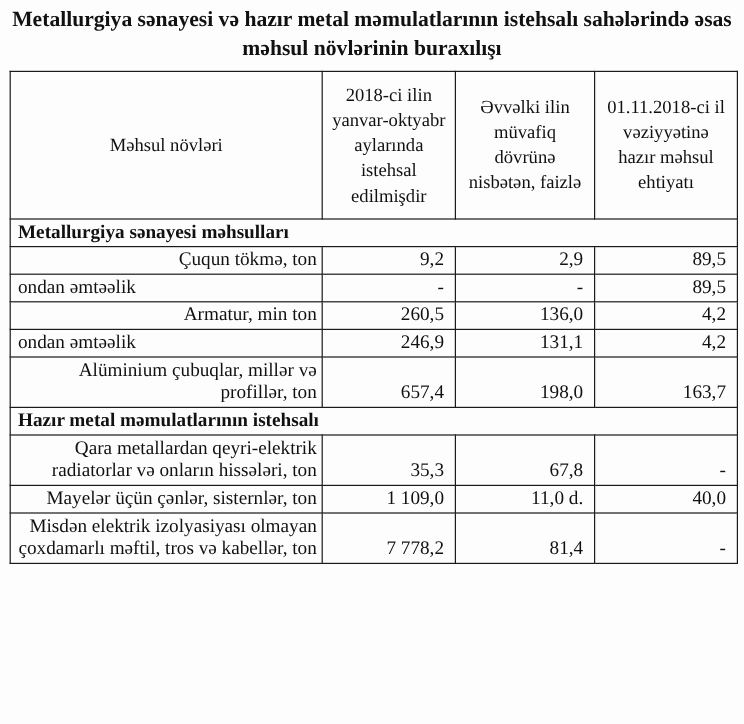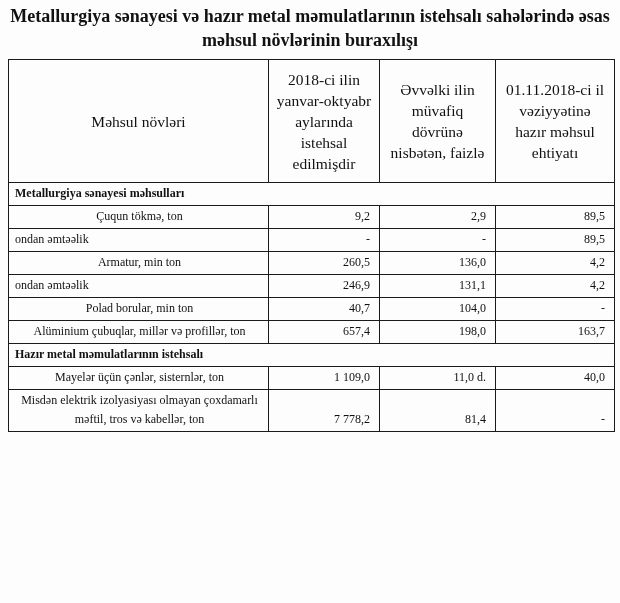--- a/index.html
+++ b/index.html
@@ -42,29 +42,29 @@
 
   .stat-table thead th {
     height: 123px;
     text-align: center;
     vertical-align: middle;
     font-size: 15.5px;
     line-height: 21px;
     padding: 2px 6px;
   }
 
-  .stat-table td { font-size: 12px; line-height: 19px; }
+  .stat-table td { font-size: 16px; line-height: 19px; }
 
   td.section {
     font-weight: bold;
     padding: 1px 6px 2px 6px;
     height: 21px;
   }
   td.prod {
-    text-align: center;
+    text-align: right;
     padding: 1px 4px 2px 6px;
     vertical-align: bottom;
     height: 21px;
   }
   td.prod.center { text-align: left; }
   td.num {
     text-align: right;
     padding: 1px 9px 2px 4px;
     vertical-align: bottom;
     height: 21px;
@@ -115,33 +115,33 @@
           <td class="num">136,0</td>
           <td class="num">4,2</td>
         </tr>
         <tr>
           <td class="prod center">ondan əmtəəlik</td>
           <td class="num">246,9</td>
           <td class="num">131,1</td>
           <td class="num">4,2</td>
         </tr>
         <tr>
-          <td class="prod">Polad borular,  min ton</td>
-          <td class="num">40,7</td>
-          <td class="num">104,0</td>
-          <td class="num">-</td>
-        </tr>
-        <tr>
           <td class="prod">Alüminium çubuqlar, millər və profillər, ton</td>
           <td class="num">657,4</td>
           <td class="num">198,0</td>
           <td class="num">163,7</td>
         </tr>
         <tr>
           <td colspan="4" class="section">Hazır metal məmulatlarının istehsalı</td>
+        </tr>
+        <tr>
+          <td class="prod">Qara metallardan qeyri-elektrik radiatorlar və onların hissələri, ton</td>
+          <td class="num">35,3</td>
+          <td class="num">67,8</td>
+          <td class="num">-</td>
         </tr>
         <tr>
           <td class="prod">Mayelər üçün çənlər, sisternlər, ton</td>
           <td class="num">1 109,0</td>
           <td class="num">11,0 d.</td>
           <td class="num">40,0</td>
         </tr>
         <tr>
           <td class="prod">Misdən elektrik izolyasiyası olmayan çoxdamarlı məftil, tros və kabellər, ton</td>
           <td class="num">7 778,2</td>

